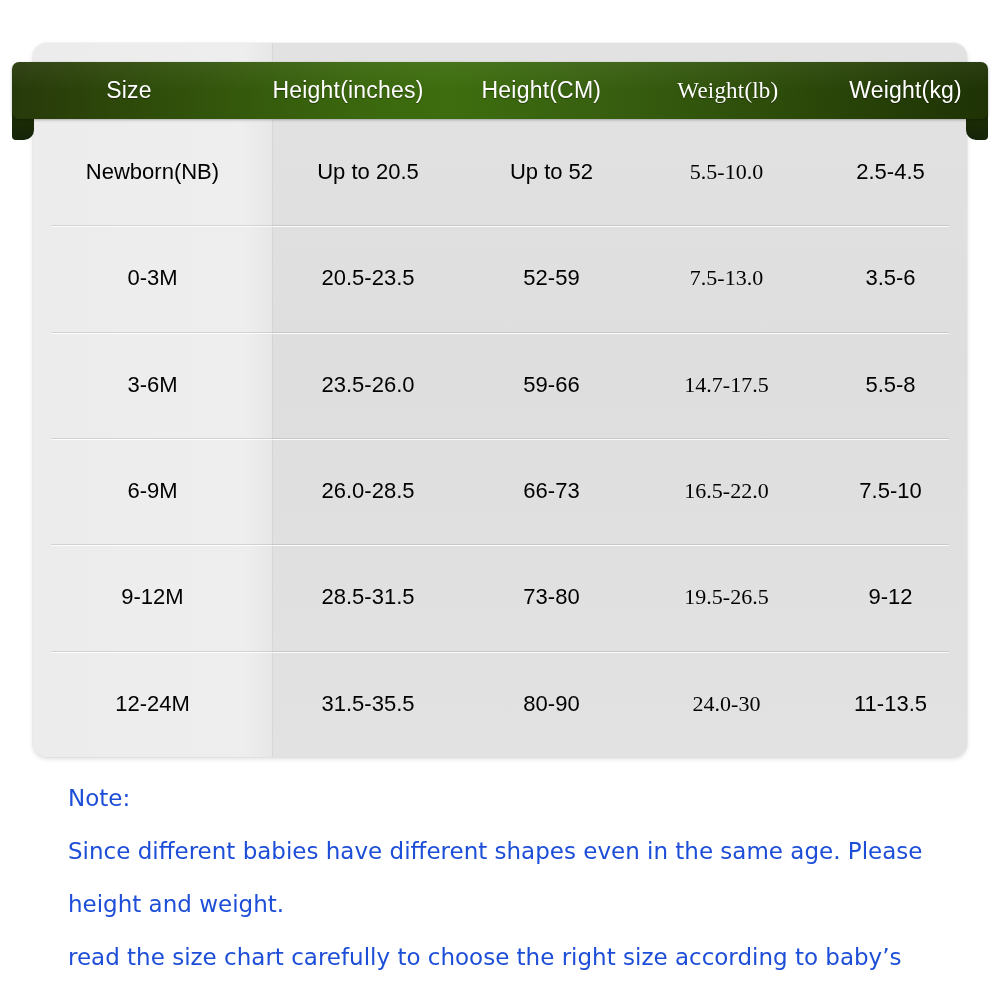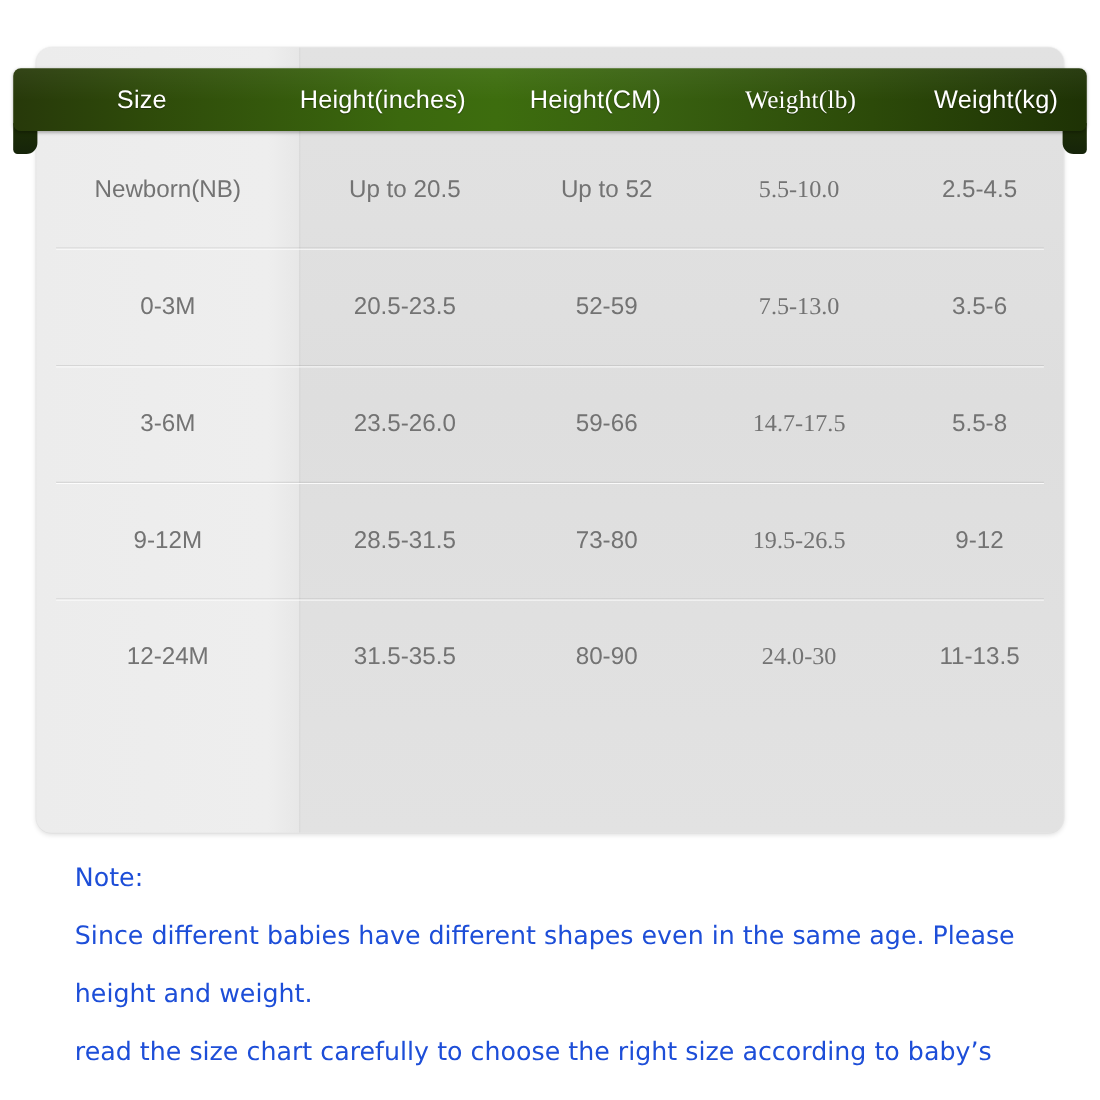--- a/index.html
+++ b/index.html
@@ -148,21 +148,21 @@
   }
   .row + .row::after {
     content: "";
     position: absolute;
     left: 18px; right: 18px; top: 1px;
     height: 1px;
     background: rgba(255,255,255,0.85);
   }
   .cell {
     text-align: center;
-    color: #737373;
+    color: #000000;
     font-size: 22px;
     white-space: nowrap;
     position: relative;
     z-index: 2;
   }
 
   
   .c0 { width: 239px; }
   .c1 { width: 192px; }
   .c2 { width: 175px; }
@@ -225,20 +225,27 @@
     </div>
 
     <div class="row">
       <div class="cell c0">3-6M</div>
       <div class="cell c1">23.5-26.0</div>
       <div class="cell c2">59-66</div>
       <div class="cell c3">14.7-17.5</div>
       <div class="cell c4">5.5-8</div>
     </div>
 
+    <div class="row">
+      <div class="cell c0">6-9M</div>
+      <div class="cell c1">26.0-28.5</div>
+      <div class="cell c2">66-73</div>
+      <div class="cell c3">16.5-22.0</div>
+      <div class="cell c4">7.5-10</div>
+    </div>
 
     <div class="row">
       <div class="cell c0">9-12M</div>
       <div class="cell c1">28.5-31.5</div>
       <div class="cell c2">73-80</div>
       <div class="cell c3">19.5-26.5</div>
       <div class="cell c4">9-12</div>
     </div>
 
     <div class="row">

